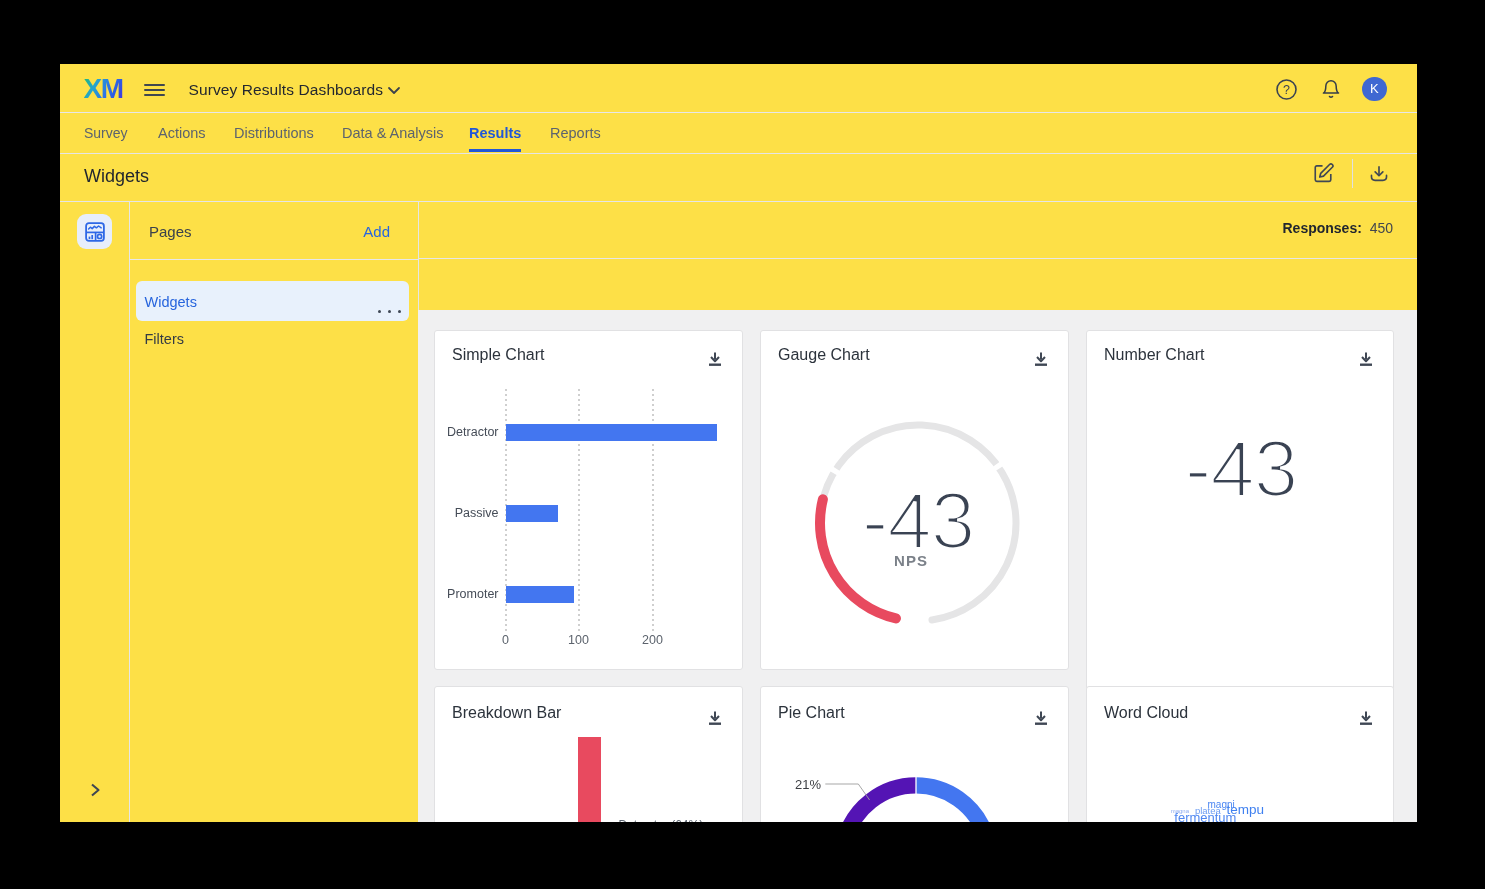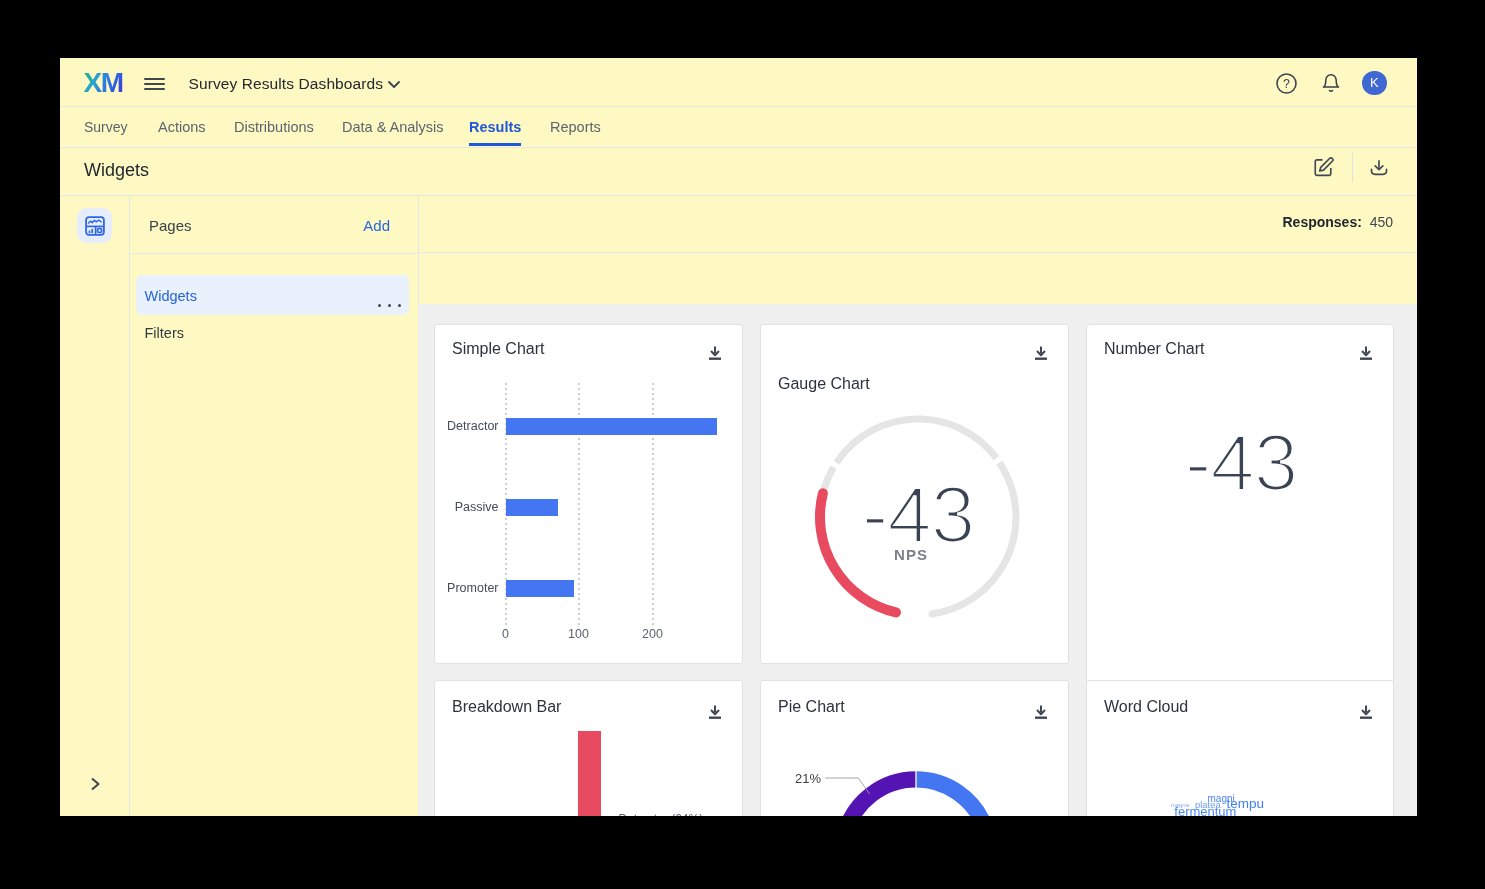--- a/index.html
+++ b/index.html
@@ -1,19 +1,19 @@
 <!DOCTYPE html>
 <html><head>
 <meta charset="utf-8">
 <style>
   html,body{margin:0;padding:0;}
   body{width:1485px;height:889px;background:#000;position:relative;overflow:hidden;
        font-family:"Liberation Sans",sans-serif;}
   .abs{position:absolute;}
-  #win{position:absolute;left:60px;top:58px;width:1357px;height:758px;background:#fef9c3;overflow:hidden;}
+  #win{position:absolute;left:60px;top:64px;width:1357px;height:758px;background:#fde047;overflow:hidden;}
   .hline{position:absolute;height:1px;background:#e5e5e6;}
   .vline{position:absolute;width:1px;background:#e5e5e6;}
   .card{position:absolute;background:#fff;border:1px solid #e1e1e3;border-radius:3px;box-sizing:border-box;padding-left:18px;}
   .ctitle{position:absolute;left:17px;font-size:16px;color:#2c333c;white-space:nowrap;}
   .grid{position:absolute;width:2px;background-image:repeating-linear-gradient(to bottom,#cfcfcf 0 2px,transparent 2px 5px);}
   .bar{position:absolute;background:#4376f0;}
   .big43{position:absolute;text-align:center;font-size:80px;color:#3a4353;-webkit-text-stroke:3.2px #fff;letter-spacing:-1px;}
   .wcw{position:absolute;white-space:nowrap;line-height:1;}
 </style>
 </head>
@@ -111,21 +111,21 @@
     <div class="abs" style="left:0;top:256px;width:63.5px;text-align:right;font-size:12.5px;color:#454c57;">Promoter</div>
     <div class="bar" style="left:70.5px;top:92.5px;width:211px;height:17px;"></div>
     <div class="bar" style="left:70.5px;top:173.5px;width:52.5px;height:17px;"></div>
     <div class="bar" style="left:70.5px;top:255px;width:68px;height:16.5px;"></div>
     <div class="abs" style="left:50.5px;top:302px;width:40px;text-align:center;font-size:12.5px;color:#5c636d;">0</div>
     <div class="abs" style="left:123.5px;top:302px;width:40px;text-align:center;font-size:12.5px;color:#5c636d;">100</div>
     <div class="abs" style="left:197.5px;top:302px;width:40px;text-align:center;font-size:12.5px;color:#5c636d;">200</div>
   </div>
 
   <div class="card" style="left:700px;top:266px;width:309px;height:340px;">
-    <div class="ctitle" style="top:15px;margin-top:35px;">Gauge Chart</div>
+    <div class="ctitle" style="top:15px;">Gauge Chart</div>
     <svg class="abs" style="left:273px;top:21px;" width="14" height="14" viewBox="0 0 14 14">
       <line x1="7" y1="0.5" x2="7" y2="7.5" stroke="#3f4754" stroke-width="2"></line>
       <polyline points="3,5 7,9.3 11,5" fill="none" stroke="#3f4754" stroke-width="2" stroke-linejoin="round"></polyline>
       <line x1="1" y1="12.7" x2="13" y2="12.7" stroke="#3f4754" stroke-width="2.4"></line>
     </svg>
     <svg class="abs" style="left:47px;top:82px;" width="220" height="220" viewBox="0 0 220 220">
       <path d="M 87.95 205.49 A 98 98 0 1 1 123.98 207.00" fill="none" stroke="#e5e5e6" stroke-width="7" stroke-linecap="round"></path>
       <path d="M 25.61 60.23 A 98 98 0 0 1 28.40 55.75" fill="none" stroke="#ffffff" stroke-width="11"></path>
       <path d="M 188.36 51.15 A 98 98 0 0 1 191.34 55.49" fill="none" stroke="#ffffff" stroke-width="11"></path>
       <path d="M 87.95 205.49 A 98 98 0 0 1 14.91 86.29" fill="none" stroke="#e84a5f" stroke-width="10" stroke-linecap="round"></path>

